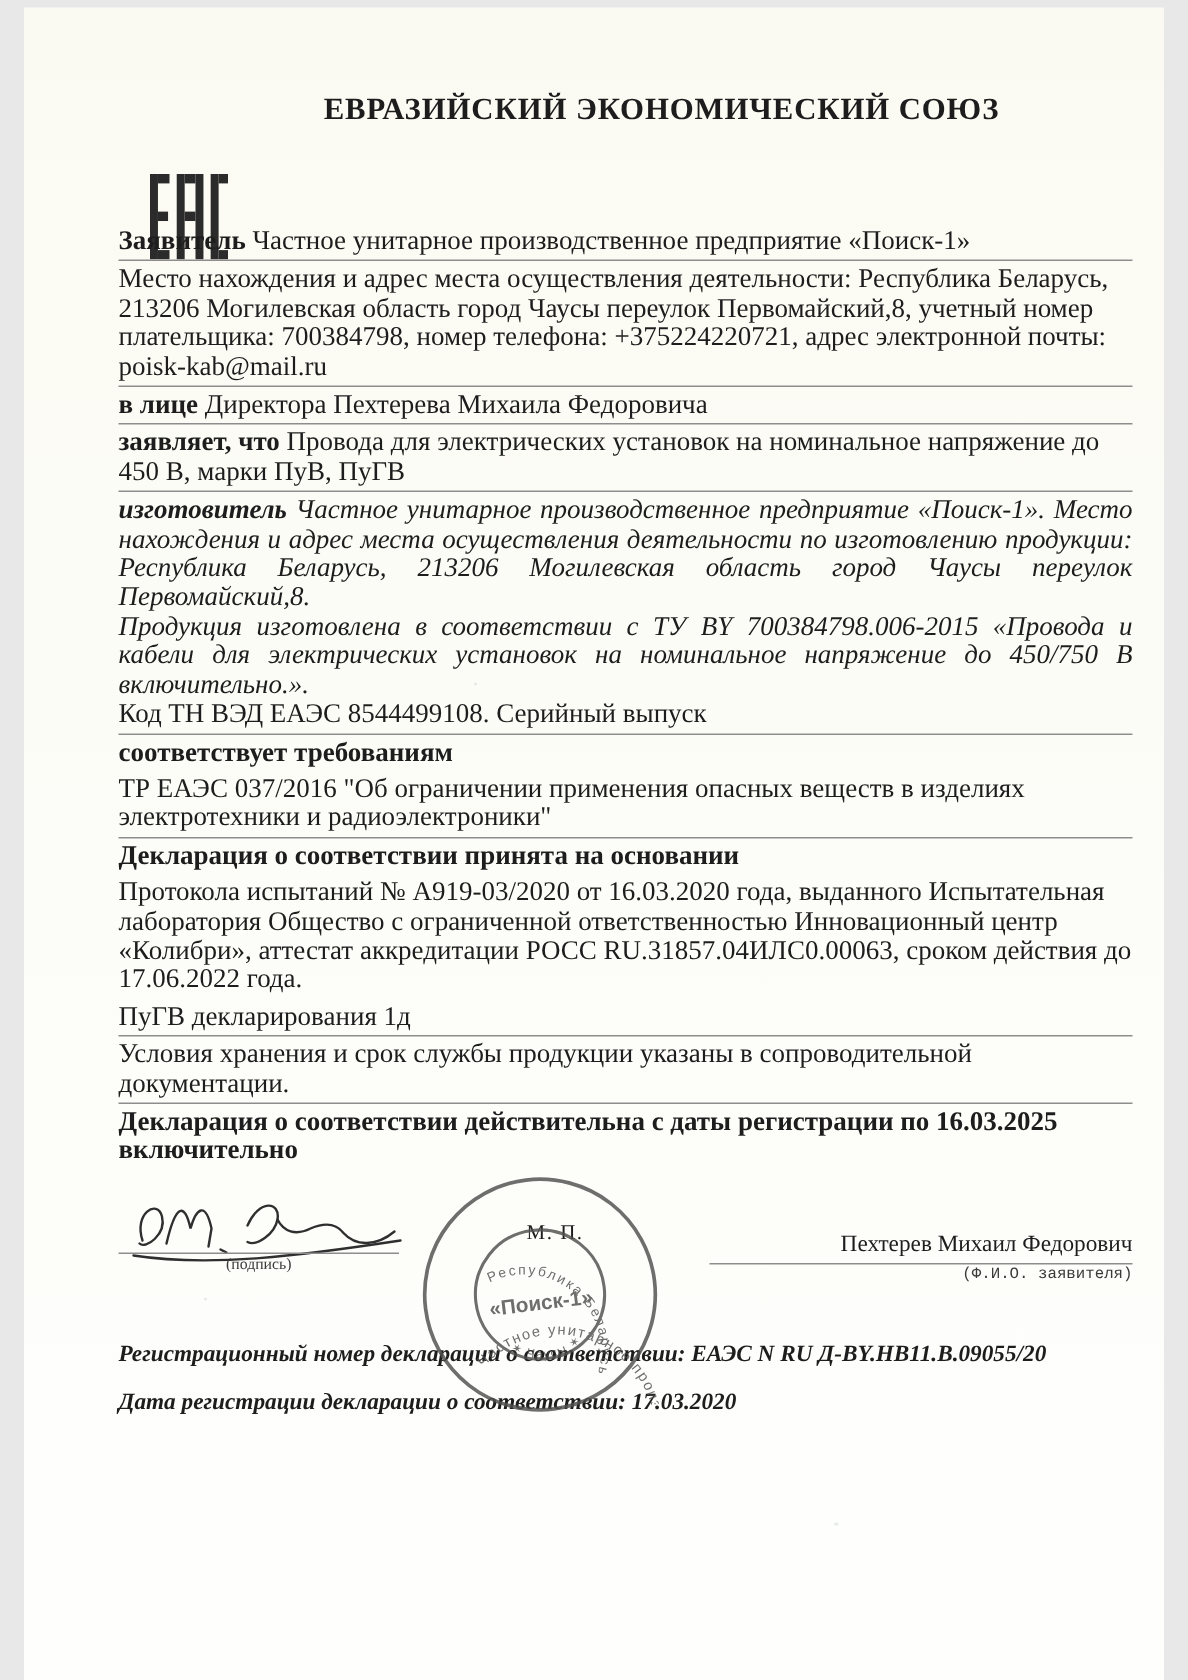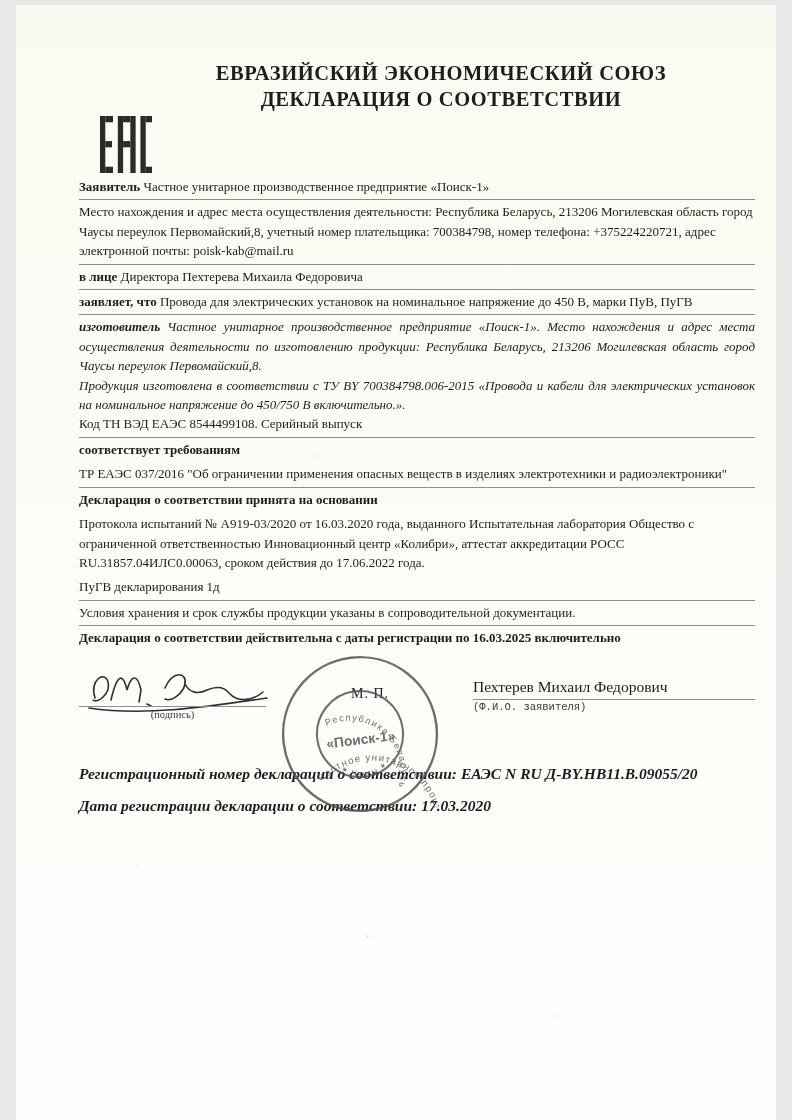--- a/index.html
+++ b/index.html
@@ -7,33 +7,33 @@
     position:relative; width:760px; height:1120px; margin:5px auto;
     background:linear-gradient(180deg,#fbfaf2 0%, #fcfcf6 30%, #fdfdfa 70%, #fefefd 100%);
     font-family:"Liberation Serif", serif;
     color:#1d1d1d; overflow:hidden;
   }
   .content { position:absolute; left:63px; top:0; width:676px; }
   .title { text-align:center; transform:translateX(24px); font-weight:bold;
            font-size:20.5px; line-height:26px; letter-spacing:0.6px; margin-top:55px; }
   .eac { position:absolute; left:84px; top:111px; width:52px; height:57px; }
   .body-start { margin-top:63px; }
-  p { margin:0; font-size:13px; line-height:19.4px; }
+  p { margin:0; font-size:18px; line-height:19.4px; }
   .row { padding:2px 0 3px 0; }
   .ru { border-bottom:1.4px solid #8d8d8d; }
   .lbl { font-weight:bold; }
   .just { text-align:justify;font-style:italic; }
   .bold-line { font-weight:bold; }
   .sig-area { position:relative; height:72px; margin-top:9px; }
   .sig-svg { position:absolute; left:2px; top:2px; }
   .sig-line { position:absolute; left:0; top:46px; width:187px; border-top:1.2px solid #8d8d8d; }
   .sig-cap { position:absolute; left:0; top:49px; width:187px; text-align:center;
              font-size:10.5px; color:#3a3a3a; }
   .mp { position:absolute; left:272px; top:26px; font-size:14px; letter-spacing:1px; }
-  .fio { position:absolute; right:0; top:18px; width:282px; text-align:left; }
+  .fio { position:absolute; right:0; top:32px; width:282px; text-align:right; }
   .fio-name { font-size:15.5px; }
   .fio-line { border-top:1.2px solid #8d8d8d; margin-top:3px; }
   .fio-cap { font-size:10.5px; color:#3a3a3a; margin-top:1px;font-family:Liberation Mono, monospace; }
   .stamp { position:absolute; left:199px; top:-8px; width:164px; height:164px;
            transform:rotate(-7deg); opacity:0.82; }
   .footer-line { font-weight:bold; font-size:15.5px; line-height:20px;font-style:italic; }
   .f1 { margin-top:32px; }
   .f2 { margin-top:12px; }
   .speck { position:absolute; border-radius:50%; background:#9fb4b4; opacity:.25; }
 </style>
@@ -59,21 +59,20 @@
   </svg>
 
   <div class="speck" style="left:350px;top:930px;width:3px;height:3px"></div>
   <div class="speck" style="left:120px;top:860px;width:2px;height:2px"></div>
   <div class="speck" style="left:540px;top:1010px;width:3px;height:2px"></div>
   <div class="speck" style="left:300px;top:450px;width:2px;height:2px"></div>
 
   <div class="content">
     <div class="title">
       <div>ЕВРАЗИЙСКИЙ ЭКОНОМИЧЕСКИЙ СОЮЗ</div>
-      <div>ДЕКЛАРАЦИЯ О СООТВЕТСТВИИ</div>
     </div>
 
     <div class="body-start"></div>
 
     <p class="row ru"><span class="lbl">Заявитель</span> <span>Частное унитарное производственное предприятие «Поиск-1»</span></p>
 
     <p class="row ru">Место нахождения и адрес места осуществления деятельности: Республика Беларусь, 213206 Могилевская область город Чаусы переулок Первомайский,8, учетный номер плательщика: 700384798, номер телефона: +375224220721, адрес электронной почты: poisk-kab@mail.ru</p>
 
     <p class="row ru"><span class="lbl">в лице</span> <span>Директора Пехтерева Михаила Федоровича</span></p>
 

